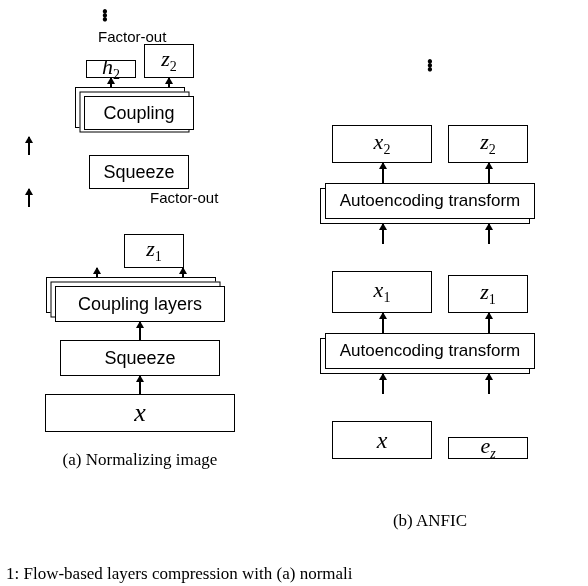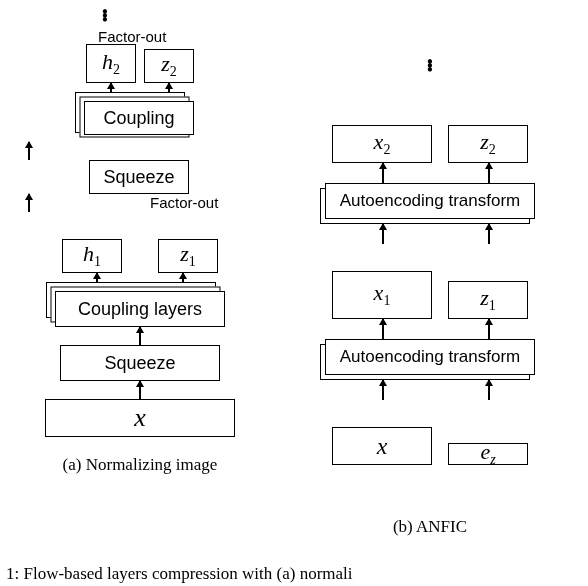--- a/index.html
+++ b/index.html
@@ -105,21 +105,21 @@
       <span>•</span>
         <span>•</span>
         <span>•</span>
     </div>
 
     <div style="position:relative; height:0; width:100%;">
       <div class="label-small" style="left:68px; top:-2px;">Factor-out</div>
     </div>
 
     <div class="row" style="margin-top:14px;">
-      <div class="box" style="width:50px;height:39px;">
+      <div class="box" style="width:50px;height:18px;">
         <span class="math"><span>h</span><span class="sub">2</span></span>
       </div>
       <div class="box" style="width:50px;height:34px;">
         <span class="math"><span>z</span><span class="sub">2</span></span>
       </div>
     </div>
 
     <div style="position:relative; width:108px; height:18px;">
       <div class="arrow" style="height:18px; position:absolute; left:24px;"></div>
       <div class="arrow" style="height:18px; position:absolute; left:82px;"></div>
@@ -136,23 +136,20 @@
 
     <div class="box" style="width:100px;height:34px; margin-left:-2px;">Squeeze</div>
 
     <div class="arrow" style="height:18px; margin-left:-2px;"></div>
 
     <div style="position:relative; height:0; width:100%;">
       <div class="label-small" style="left:120px; top:-18px;">Factor-out</div>
     </div>
 
     <div class="row">
-      <div class="box" style="width:60px;height:34px;">
-        <span class="math"><span>h</span><span class="sub">1</span></span>
-      </div>
       <div style="width:20px;"></div>
       <div class="box" style="width:60px;height:34px;">
         <span class="math"><span>z</span><span class="sub">1</span></span>
       </div>
     </div>
 
     <div style="position:relative; width:148px; height:18px;">
       <div class="arrow" style="height:18px; position:absolute; left:30px;"></div>
       <div class="arrow" style="height:18px; position:absolute; left:116px;"></div>
       <div style="position:absolute; left:30px; bottom:0; width:88px; height:1.5px; background:#000;"></div>
@@ -203,21 +200,21 @@
       <div class="stack-shadow" style="transform:translate(-5px,5px);"></div>
       <div class="box" style="width:210px;height:36px; font-size:17px;">Autoencoding transform</div>
     </div>
 
     <div style="position:relative; width:196px; height:20px; margin-top:5px;">
       <div class="arrow" style="height:20px; position:absolute; left:50px;"></div>
       <div class="arrow" style="height:20px; position:absolute; left:156px;"></div>
     </div>
 
     <div class="row" style="gap:16px;">
-      <div class="box" style="width:100px;height:48px;">
+      <div class="box" style="width:100px;height:42px;">
         <span class="math"><span>x</span><span class="sub">1</span></span>
       </div>
       <div class="box" style="width:80px;height:38px;">
         <span class="math"><span>z</span><span class="sub">1</span></span>
       </div>
     </div>
 
     <div style="position:relative; width:196px; height:20px;">
       <div class="arrow" style="height:20px; position:absolute; left:50px;"></div>
       <div class="arrow" style="height:20px; position:absolute; left:156px;"></div>

